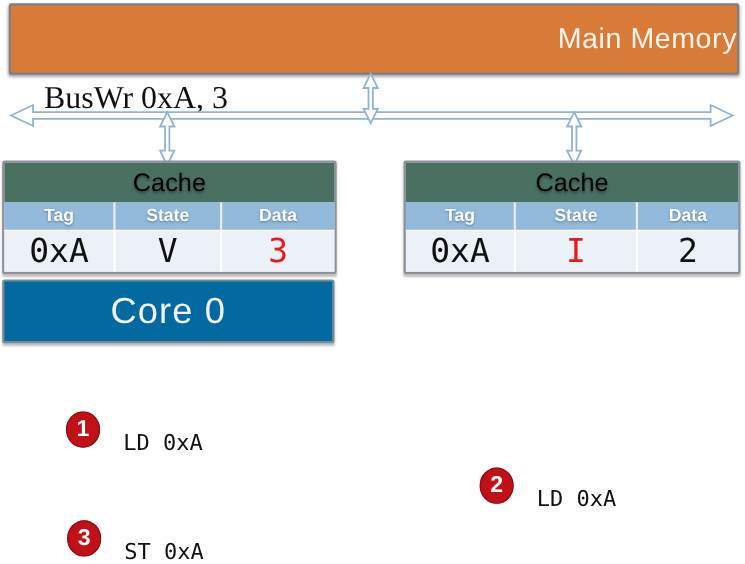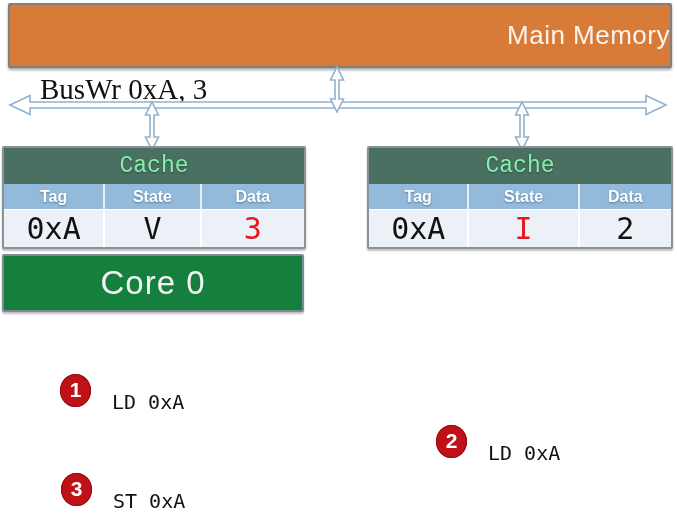--- a/index.html
+++ b/index.html
@@ -24,21 +24,21 @@
   .arrow-layer{position:absolute;left:0;top:0;width:677px;height:513px;pointer-events:none;}
   
   .cache-box{
     position:absolute;top:146px;border:2px solid #8a9199;border-radius:2px;
     box-shadow:0 2px 2px rgba(0,0,0,.25);background:#ecf1f7;
   }
   .cache-left{left:2px;width:300px;}
   .cache-right{left:367px;width:302px;}
   .cache-title{
     height:36px;background:#4a7062;display:flex;align-items:center;justify-content:center;
-    color:#86efac;font-size:23px;text-shadow:0 1px 2px rgba(0,0,0,.35);font-family:Liberation Mono, monospace;
+    color:#000000;font-size:23px;text-shadow:0 1px 2px rgba(0,0,0,.35);
   }
   .cache-cols{display:grid;height:25px;background:#93b9db;}
   .cache-left  .cache-cols,.cache-left  .cache-row{grid-template-columns:33.1% 32.1% 34.8%;}
   .cache-right .cache-cols,.cache-right .cache-row{grid-template-columns:32.6% 36.5% 30.9%;}
   .col-h{
     display:flex;align-items:center;justify-content:center;
     color:#ffffff;font-weight:bold;font-size:16px;
     text-shadow:0 1px 2px rgba(60,90,120,.65);
     border-left:2px solid #e8eef5;
   }
@@ -46,21 +46,21 @@
   .cache-row{display:grid;height:37px;background:#ecf1f7;border-top:1px solid #ffffff;}
   .cell{
     display:flex;align-items:center;justify-content:center;
     font-family:"DejaVu Sans Mono", monospace;font-size:30px;color:#111;
     border-left:2px solid #ffffff;
   }
   .cell:first-child{border-left:none;}
   .cell.red{color:#e8191c;}
   
   .core-box{
-    position:absolute;top:254px;height:54px;background:#15803d;
+    position:absolute;top:254px;height:54px;background:#0369a1;
     border:2px solid #7d8a94;border-radius:2px;box-shadow:0 2px 2px rgba(0,0,0,.25);
     display:flex;align-items:center;justify-content:center;
   }
   .core-left{left:2px;width:298px;}
   .core-right{left:367px;width:300px;}
   .core-label{color:#f2f2f2;font-size:33px;letter-spacing:1px;}
   
   .event{position:absolute;display:flex;align-items:center;}
   .event-1{left:60px;top:366px;}
   .event-2{left:436px;top:417px;}

